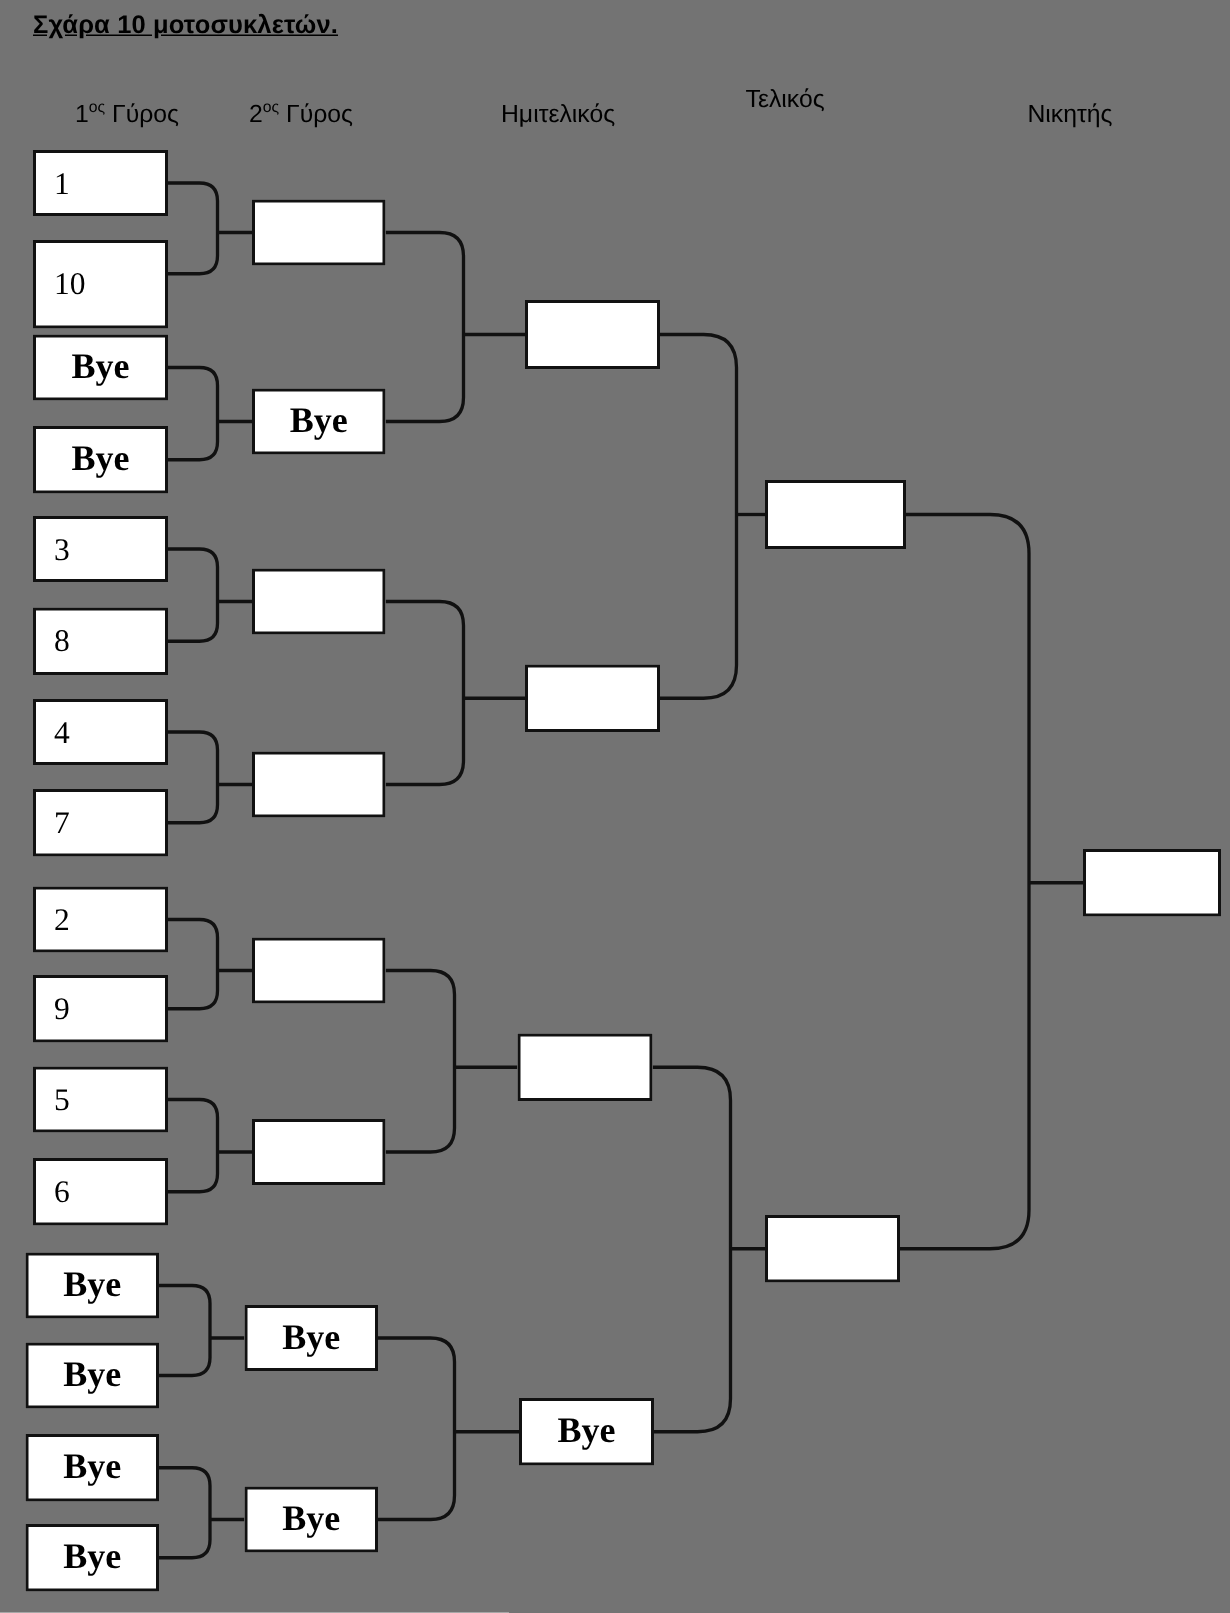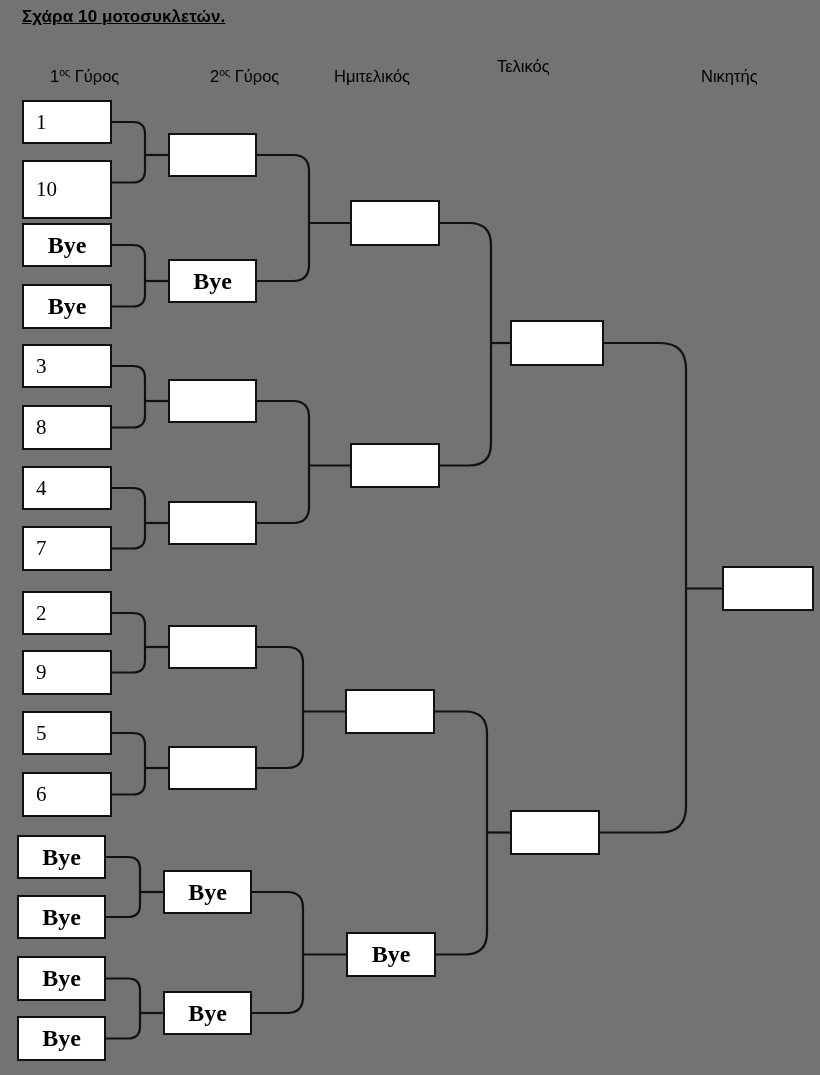--- a/index.html
+++ b/index.html
@@ -83,24 +83,24 @@
 </style>
 </head>
 <body>
 
 <div id="page">
 
   <div class="title">Σχάρα 10 μοτοσυκλετών.</div>
 
   <div id="headers">
       <div class="col-head" style="left: 20px; top: 67px; margin-left: 30px;"><span>1</span><sup>ος</sup><span> Γύρος</span></div>
-      <div class="col-head" style="left: 166px; top: 67px; margin-left: 44px;"><span>2</span><sup>ος</sup><span> Γύρος</span></div>
+      <div class="col-head" style="left: 166px; top: 67px;"><span>2</span><sup>ος</sup><span> Γύρος</span></div>
       <div class="col-head" style="left: 334px; top: 67px;">Ημιτελικός</div>
       <div class="col-head" style="left: 497px; top: 57px;">Τελικός</div>
-      <div class="col-head" style="left: 685px; top: 67px; margin-left: 16px;">Νικητής</div>
+      <div class="col-head" style="left: 685px; top: 67px;">Νικητής</div>
     </div>
 
   <svg class="wires" viewBox="0 0 820 1075" xmlns="http://www.w3.org/2000/svg">
     <g id="wire-group" fill="none" stroke="#111111" stroke-width="2.2">
         <path d="M 112 122 H 133 Q 145 122 145 134 V 170.5 Q 145 182.5 133 182.5 H 112"></path>
         <path d="M 145 155 H 168"></path>
         <path d="M 112 245 H 133 Q 145 245 145 257 V 294.5 Q 145 306.5 133 306.5 H 112"></path>
         <path d="M 145 281 H 168"></path>
         <path d="M 112 366 H 133 Q 145 366 145 378 V 415.5 Q 145 427.5 133 427.5 H 112"></path>
         <path d="M 145 401 H 168"></path>

